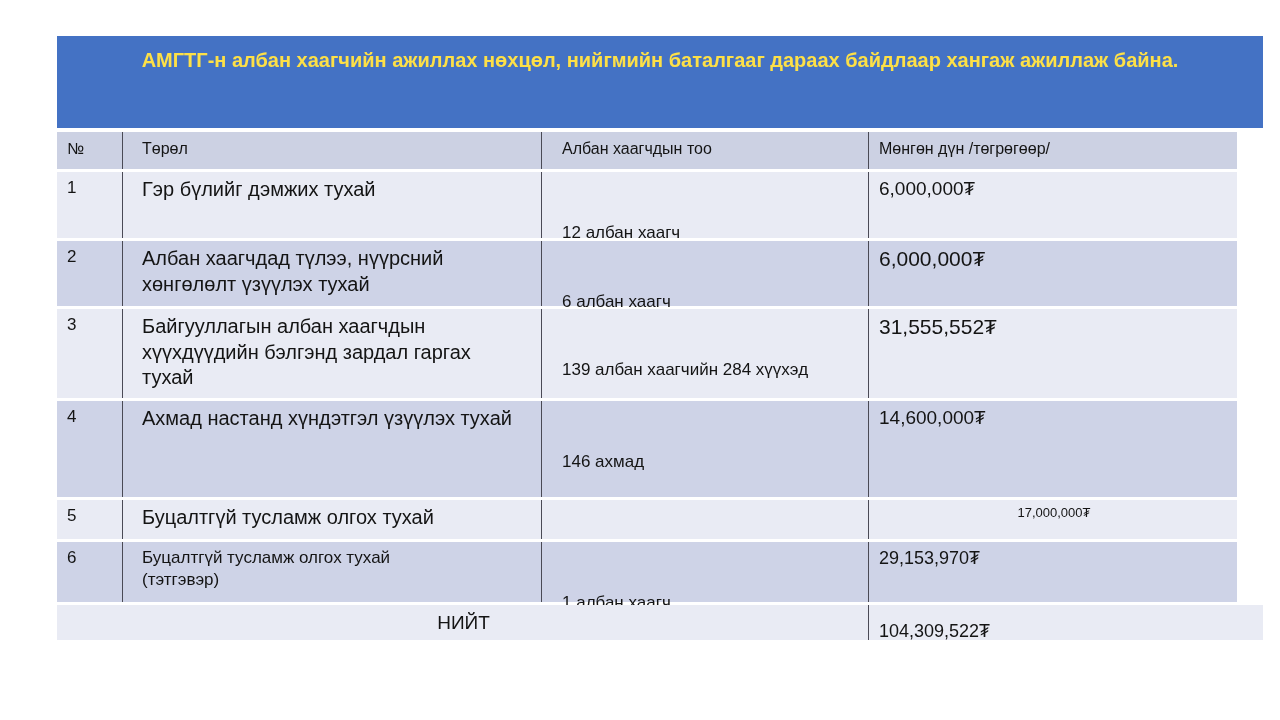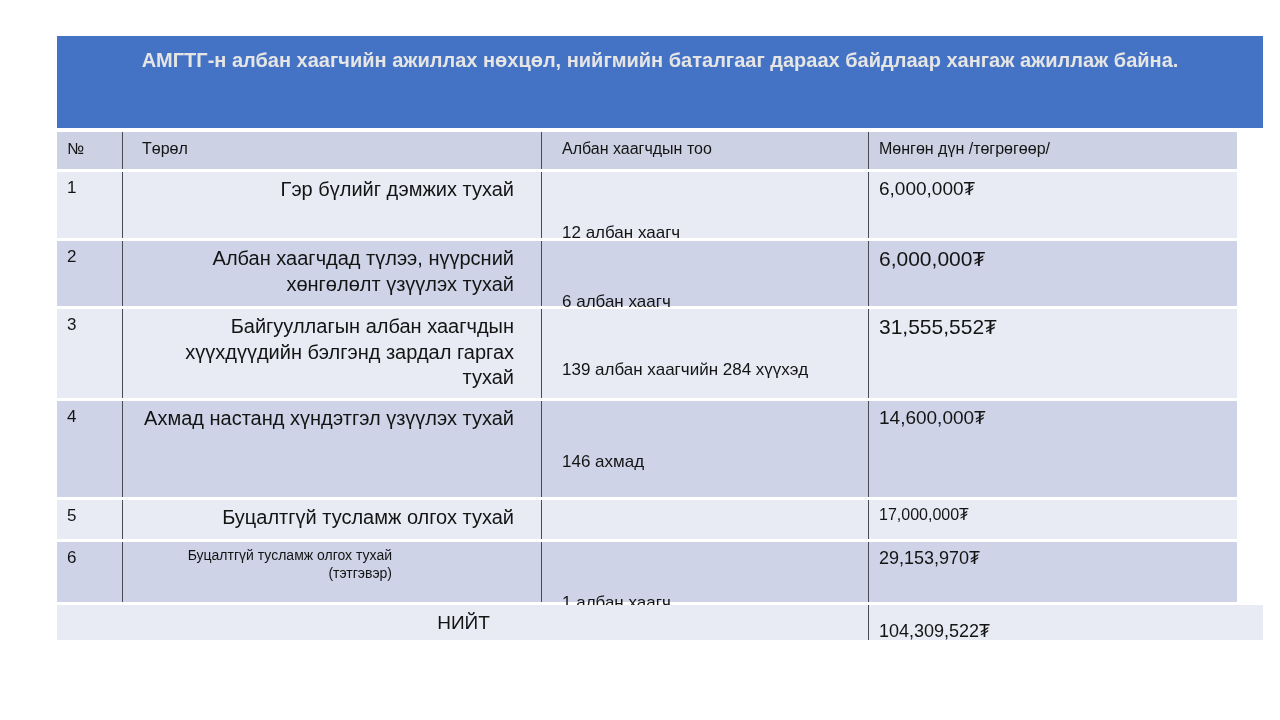--- a/index.html
+++ b/index.html
@@ -23,48 +23,48 @@
     margin-bottom:4px;
     padding-top:9px;
   }
   .title-text {
     max-width:1040px;
     margin:0 auto;
     text-align:center;
     font-weight:bold;
     font-size:20px;
     line-height:31px;
-    color:#e5e5e5;
+    color:#fde047;
   }
   .row { display:flex; margin-bottom:3px; }
   .cell {
     padding:5px 8px 0 10px;
     line-height:1.28;
   }
   .c1 { width:65px;  font-size:17px; }
   .c2 { width:419px; font-size:20px;padding-left:19px; }
   .c3 { width:327px; font-size:17px;padding-left:20px; }
   .c4 { width:369px; font-size:19px; }
   .c2,.c3,.c4 { border-left:1px solid #4a4a55; }
-  .c2 .inner { max-width:372px; display:block;text-align:right; }
+  .c2 .inner { max-width:372px; display:block; }
   .c3 .inner { max-width:252px; display:block;margin-top:45px; }
   .head  { background:#ccd1e3; }
   .light { background:#e9ebf4; }
   .dark  { background:#ced3e7; }
   .header-row { height:37px; }
   .header-row .cell { font-size:16px; padding-top:7px; line-height:1.2; }
   .r1 { height:66px; }
   .r2 { height:65px; }
   .r3 { height:89px; }
   .r4 { height:96px; }
   .r5 { height:39px; }
   .r6 { height:60px; }
   .r2 .c4, .r3 .c4 { font-size:21px; }
-  .r5 .c4 { font-size:16px; }
-  .r6 .c2 { font-size:14px; }
+  .r5 .c4 { font-size:13px;text-align:center; }
+  .r6 .c2 { font-size:17px; }
   .r6 .c2 .inner { max-width:250px; }
   .r6 .c4 { font-size:18px; }
   .total-row { height:35px; }
   .total-label {
     width:811px;
     text-align:center;
     font-size:19px;
     padding-top:6px;
   }
   .total-amount {

